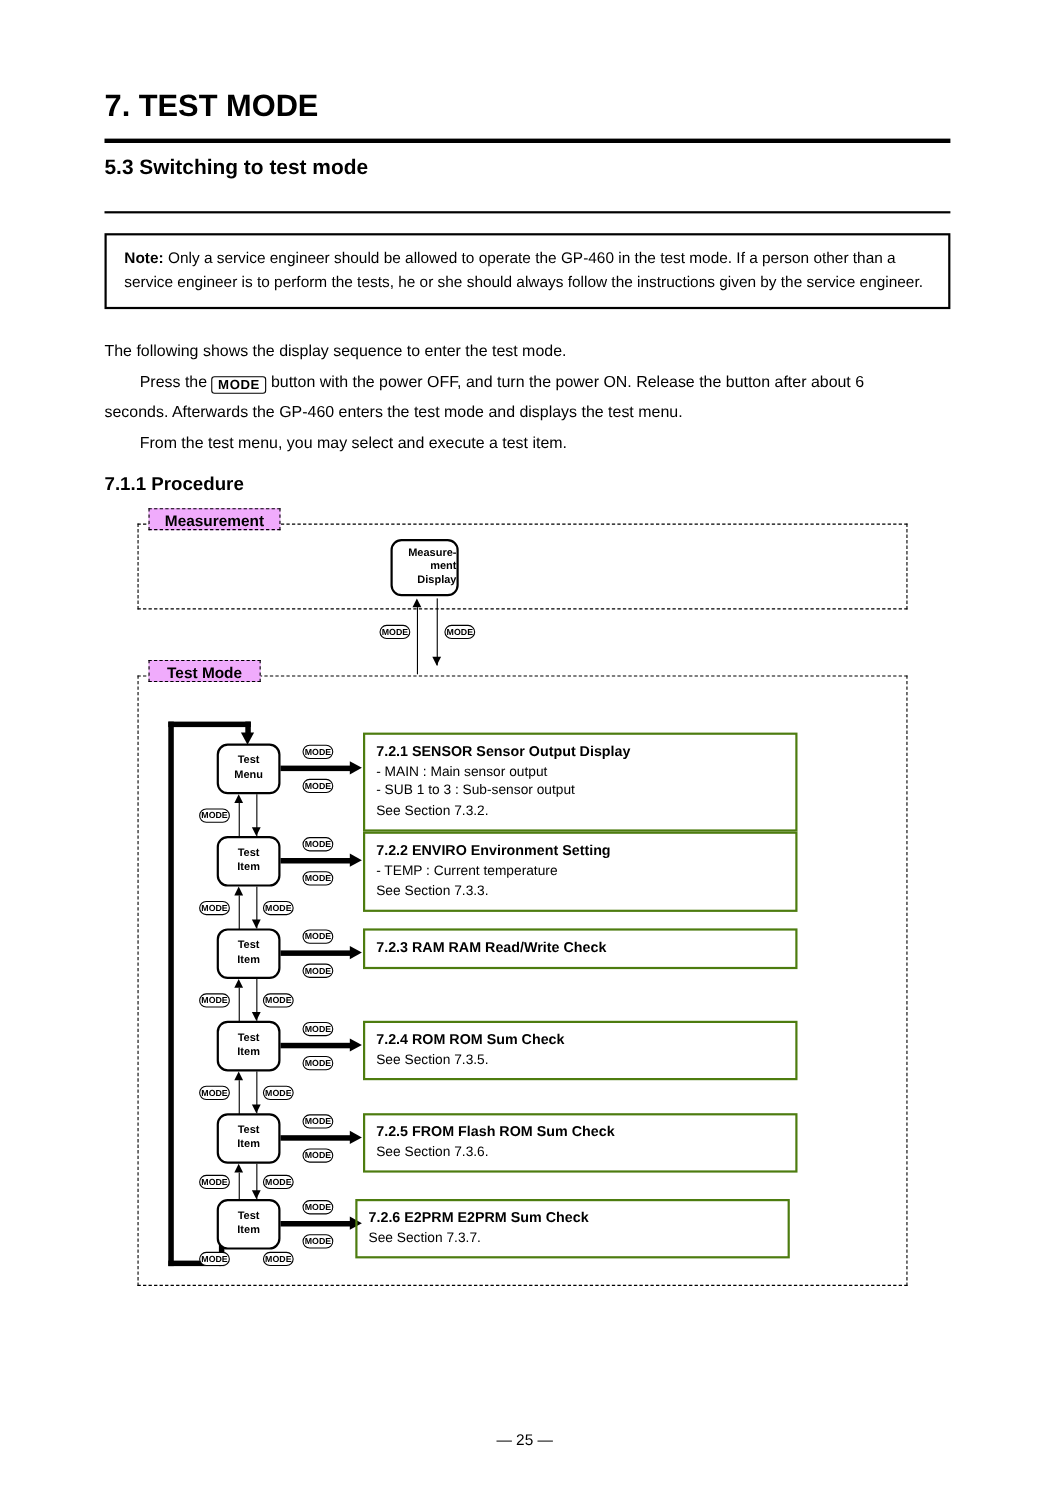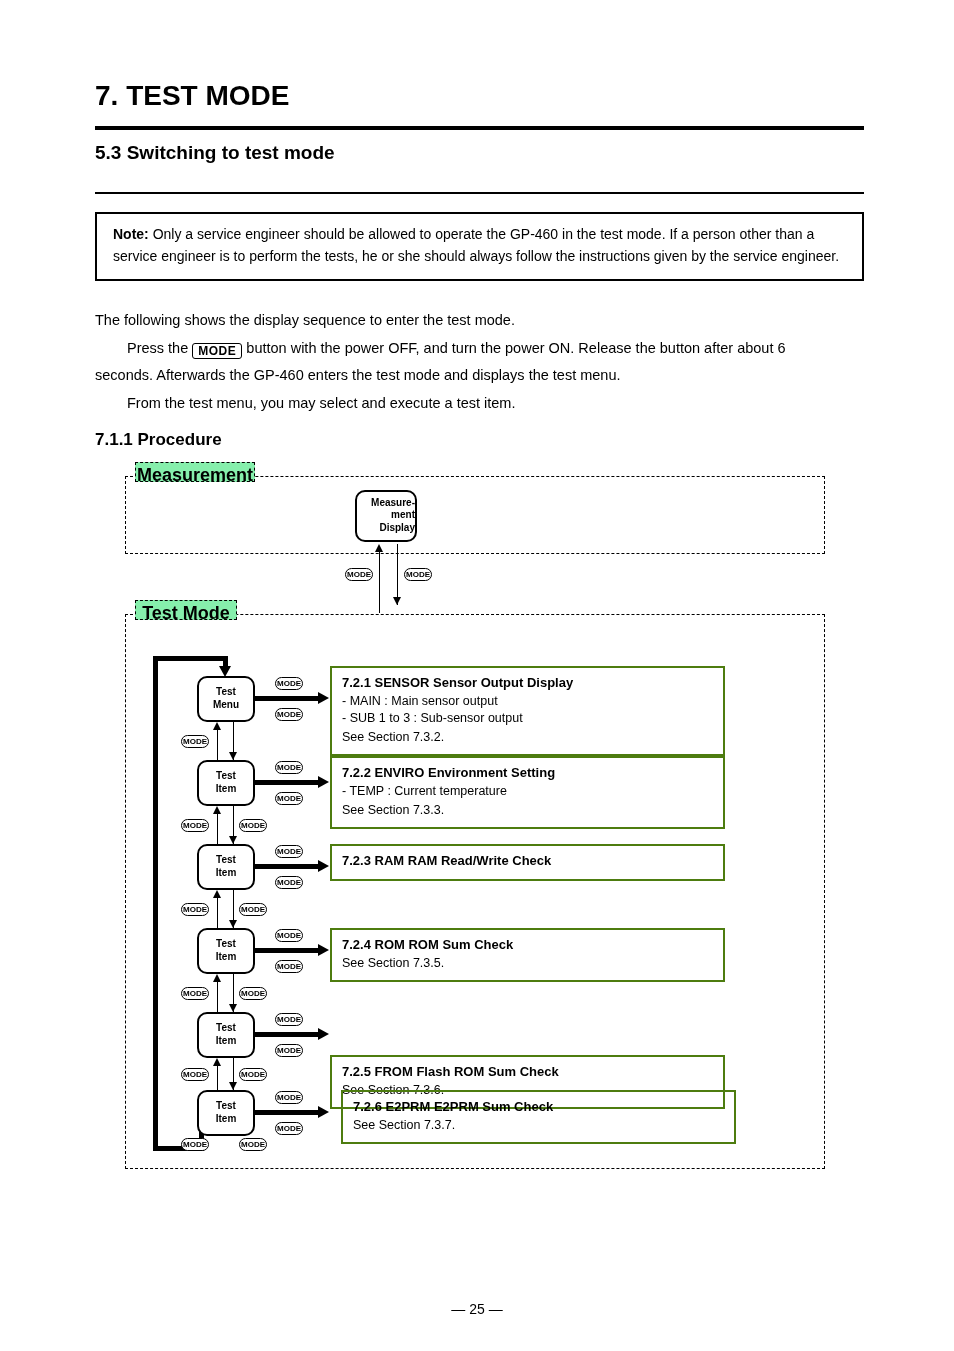--- a/index.html
+++ b/index.html
@@ -43,22 +43,22 @@
     margin-top: 8px;
   }
 
   .dashed-group-m {
     position: absolute;
     border: 1px dashed #000;
   }
   .dashed-tab {
     position: absolute;
     border: 1px dashed #000;
-    background: #86efac;
-    font-size: 18px; font-weight: bold;
+    background: #f0abfc;
+    font-size: 14px; font-weight: bold;
     text-align: center;
     padding-top: 2px;
   }
 
   .disp-box {
     position: absolute;
     border: 2px solid #000;
     border-radius: 10px;
     display: flex; flex-direction: column;
     align-items: center; justify-content: center;
@@ -232,40 +232,40 @@
   <div class="pill" style="left:144px; top:529px;">MODE</div>
 
   <div class="disp-box" style="left:102px; top:554px; width:58px; height:46px;">
     <span>Test</span>
     <span>Item</span>
   </div>
   <div class="thick-line-h" style="left:160px; top:574px; width:65px;"></div>
   <div class="ah-rt-thick" style="left:223px; top:570px;"></div>
   <div class="pill" style="left:180px; top:555px;">MODE</div>
   <div class="pill" style="left:180px; top:586px;">MODE</div>
-  <div class="desc-box" style="left:235px; top:554px; width:395px;margin-top:43px;">
+  <div class="desc-box" style="left:235px; top:554px; width:395px;">
     <span class="dtitle">7.2.5 FROM Flash ROM Sum Check</span>
     <span class="dnote">See Section 7.3.6.</span>
   </div>
   <div class="thin-arrow-v" style="left:138px; top:600px; height:32px;"></div>
   <div class="ah-dn" style="left:134px; top:624px;"></div>
   <div class="thin-arrow-v" style="left:122px; top:608px; height:32px;"></div>
   <div class="ah-up" style="left:118px; top:600px;"></div>
   <div class="pill" style="left:86px; top:610px;">MODE</div>
   <div class="pill" style="left:144px; top:610px;">MODE</div>
 
   <div class="disp-box" style="left:102px; top:632px; width:58px; height:46px;">
     <span>Test</span>
     <span>Item</span>
   </div>
   <div class="thick-line-h" style="left:160px; top:652px; width:65px;"></div>
   <div class="ah-rt-thick" style="left:223px; top:648px;"></div>
   <div class="pill" style="left:180px; top:633px;">MODE</div>
   <div class="pill" style="left:180px; top:664px;">MODE</div>
-  <div class="desc-box" style="left:246px; top:632px; width:395px;">
+  <div class="desc-box" style="left:228px; top:632px; width:395px;">
     <span class="dtitle">7.2.6 E2PRM E2PRM Sum Check</span>
     <span class="dnote">See Section 7.3.7.</span>
   </div>
   <div class="pill" style="left:86px; top:680px;">MODE</div>
   <div class="pill" style="left:144px; top:680px;">MODE</div>
 
 </div>
 
 <div class="page-num">— 25 —</div>
 

